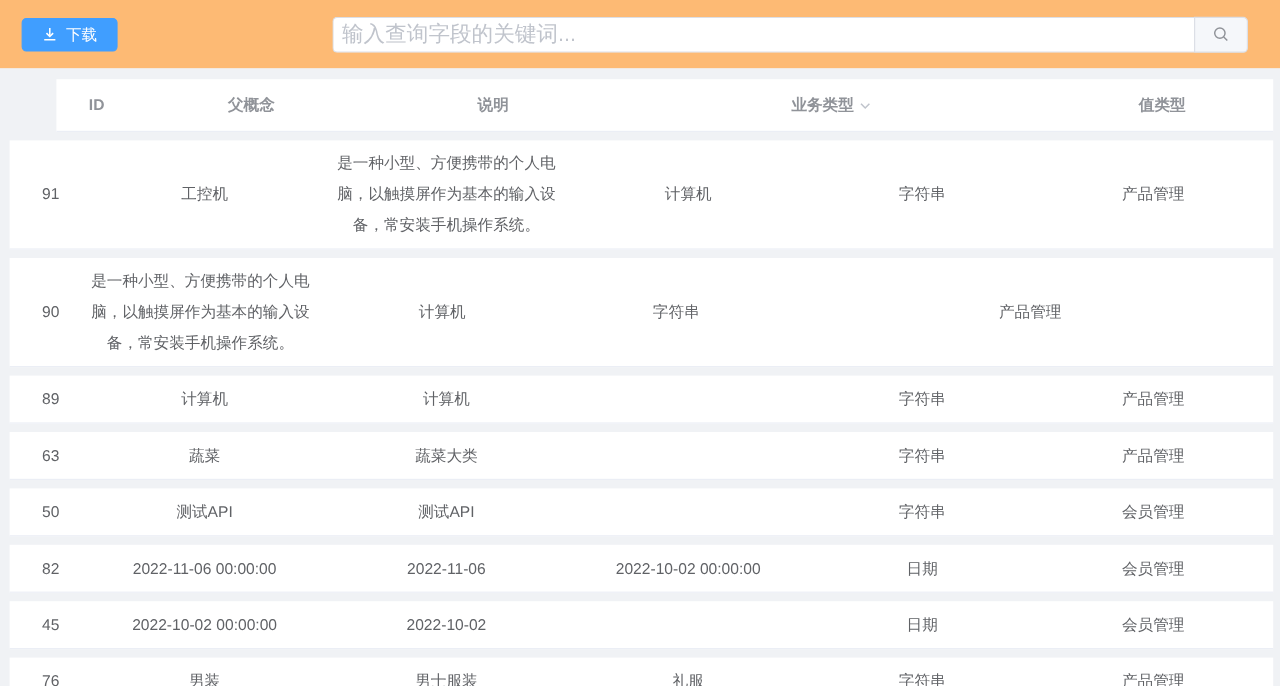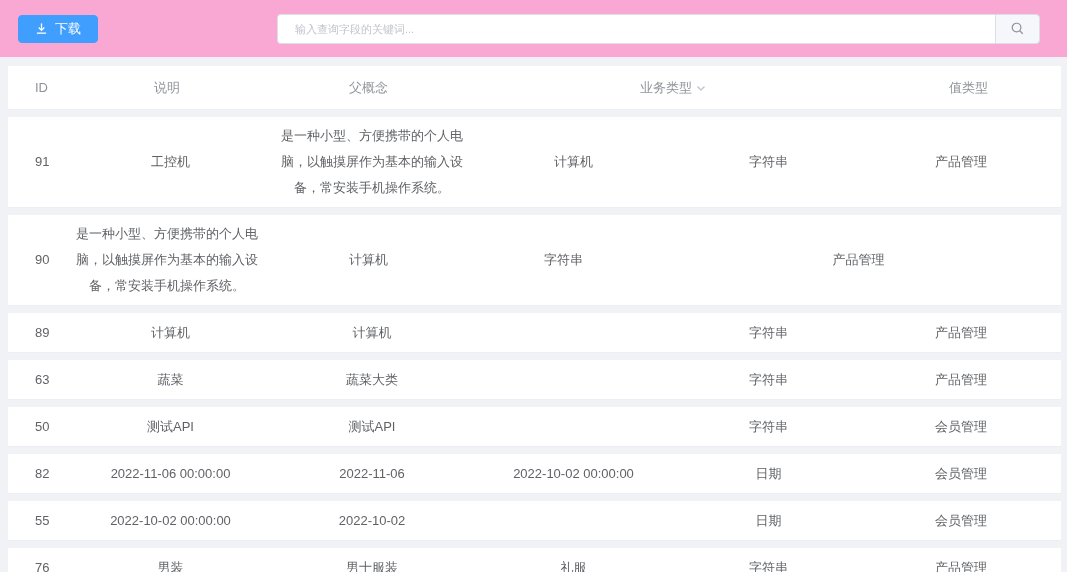--- a/index.html
+++ b/index.html
@@ -7,21 +7,21 @@
   body {
     font-family:"Liberation Sans","DejaVu Sans",sans-serif;
     background:#f0f2f5;
     color:#606266;
     font-size:13px;
   }
 
   
   .topbar {
     height:57px;
-    background:#f9a8d4;
+    background:#fdba74;
     display:flex;
     align-items:center;
     padding:0 27px 0 18px;
   }
   .btn-download {
     display:inline-flex;
     align-items:center;
     gap:7px;
     height:28px;
     padding:0 16px;
@@ -40,22 +40,22 @@
     width:763px;
     height:30px;
     display:flex;
   }
   .search-input {
     flex:1;
     height:30px;
     border:1px solid #dcdfe6;
     border-right:none;
     border-radius:4px 0 0 4px;
-    padding:0 17px;
-    font-size:11px;
+    padding:0 7px;
+    font-size:18px;
     color:#606266;
     outline:none;
     font-family:inherit;
     background:#fff;
   }
   .search-input::placeholder { color:#c0c4cc; }
   .search-append {
     width:45px;
     height:30px;
     background:#f5f7fa;
@@ -76,21 +76,22 @@
   .tr, .thead {
     background:#ffffff;
     display:flex;
     align-items:center;
     border-bottom:1px solid #ebeef5;
     margin-bottom:7px;
   }
   .thead {
     height:44px;
     color:#909399;
-    font-weight:400;
+    font-weight:700;
+    margin-left:39px;
   }
   .tr { min-height:40px; padding:6px 0; }
   .td, .th {
     text-align:center;
     line-height:26px;
     word-break:break-all;
   }
   .c-id    { flex:0 0 60px;  text-align:left; padding-left:27px; }
   .c-name  { flex:0 0 205px; }
   .c-desc  { flex:0 0 198px; padding:0 4px; }
@@ -128,22 +129,22 @@
           <path d="M10.4 10.4 L13.6 13.6"></path>
         </svg>
       </span>
     </div>
   </div>
 </div>
 
 <div class="table-area">
   <div class="thead">
     <div class="th c-id">ID</div>
+    <div class="th c-parent">父概念</div>
     <div class="th c-desc">说明</div>
-    <div class="th c-parent">父概念</div>
     <div class="th c-btype">
       <span class="th-filter">
         <span>业务类型</span>
         <span style="display:inline-flex;">
           <svg width="12" height="12" viewBox="0 0 12 12" fill="none" stroke="currentColor" stroke-width="1.3">
             <path d="M2.5 4.5 L6 8 L9.5 4.5"></path>
           </svg>
         </span>
       </span>
     </div>
@@ -197,21 +198,21 @@
   <div class="tr">
     <div class="td c-id">82</div>
     <div class="td c-name">2022-11-06 00:00:00</div>
     <div class="td c-desc">2022-11-06</div>
     <div class="td c-parent">2022-10-02 00:00:00</div>
     <div class="td c-vtype">日期</div>
     <div class="td c-btype">会员管理</div>
   </div>
 
   <div class="tr">
-    <div class="td c-id">55</div>
+    <div class="td c-id">45</div>
     <div class="td c-name">2022-10-02 00:00:00</div>
     <div class="td c-desc">2022-10-02</div>
     <div class="td c-parent"></div>
     <div class="td c-vtype">日期</div>
     <div class="td c-btype">会员管理</div>
   </div>
 
   <div class="tr">
     <div class="td c-id">76</div>
     <div class="td c-name">男装</div>

